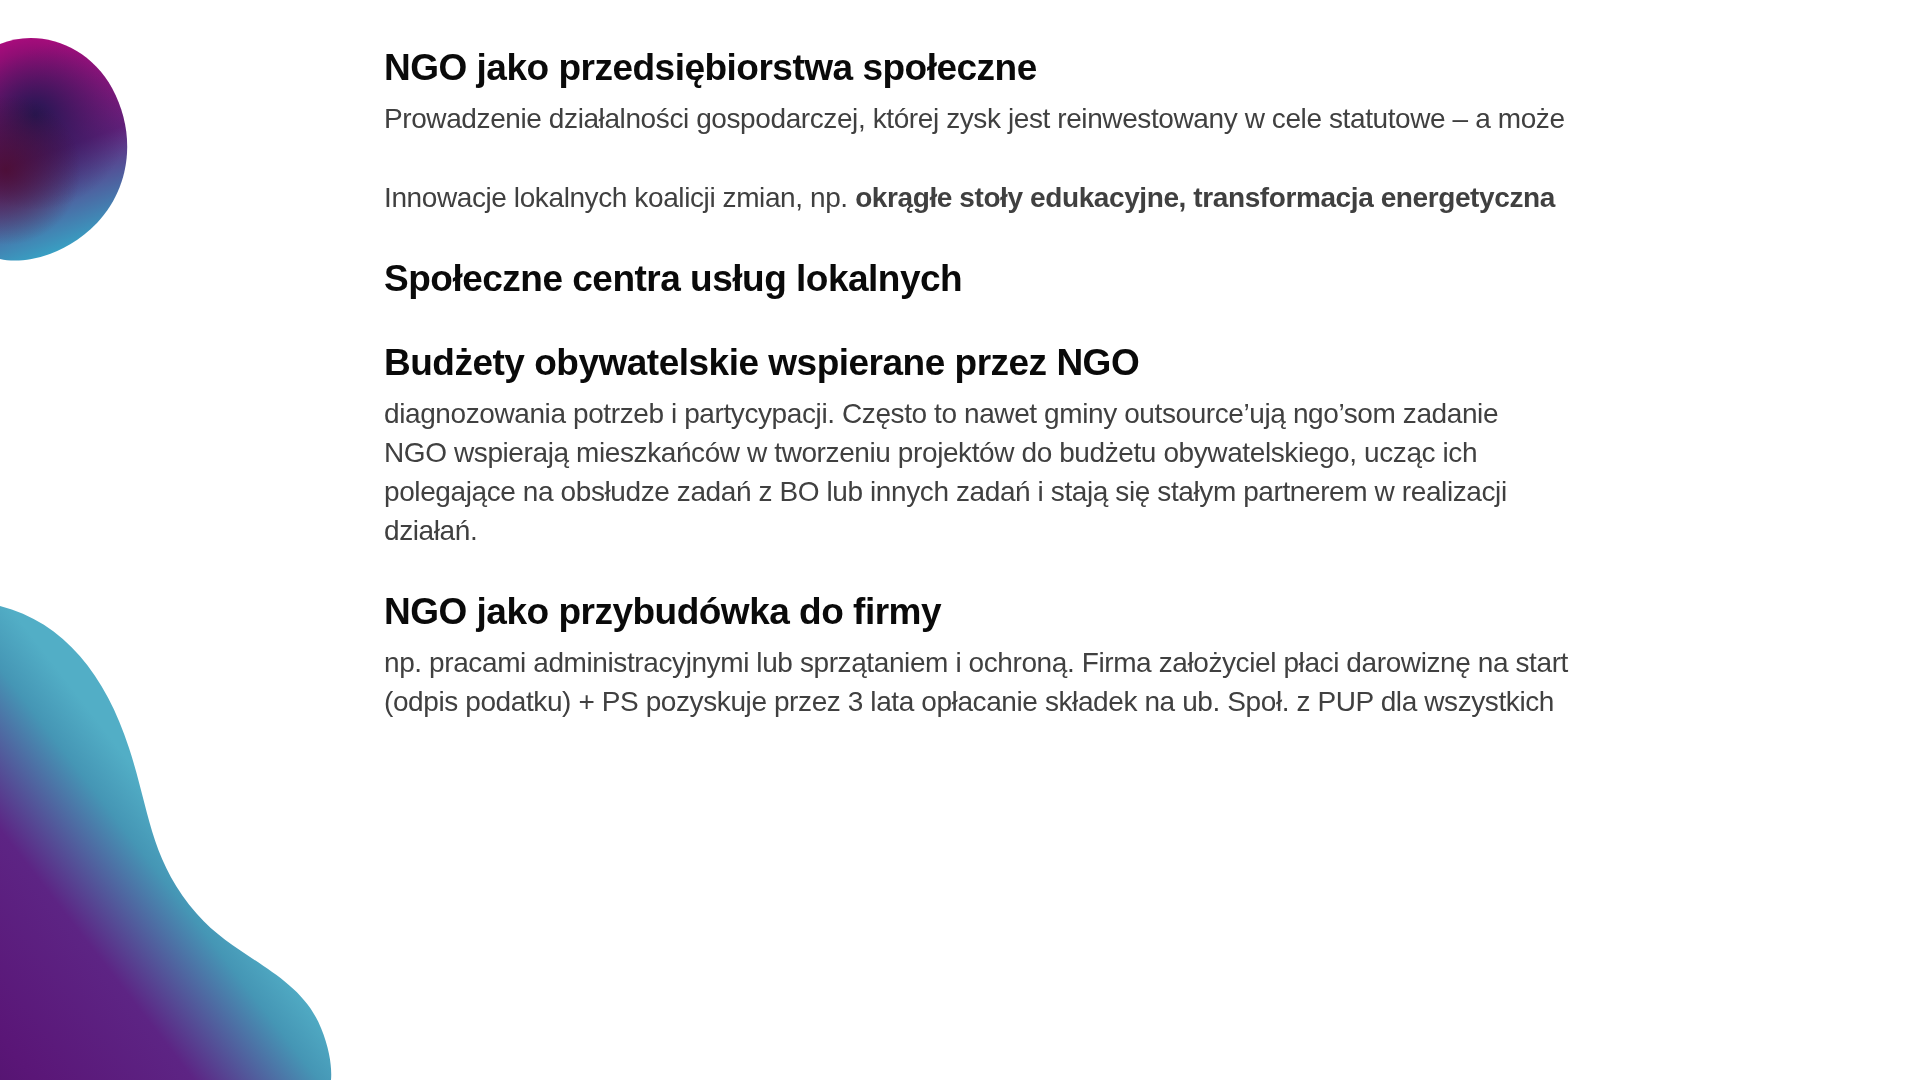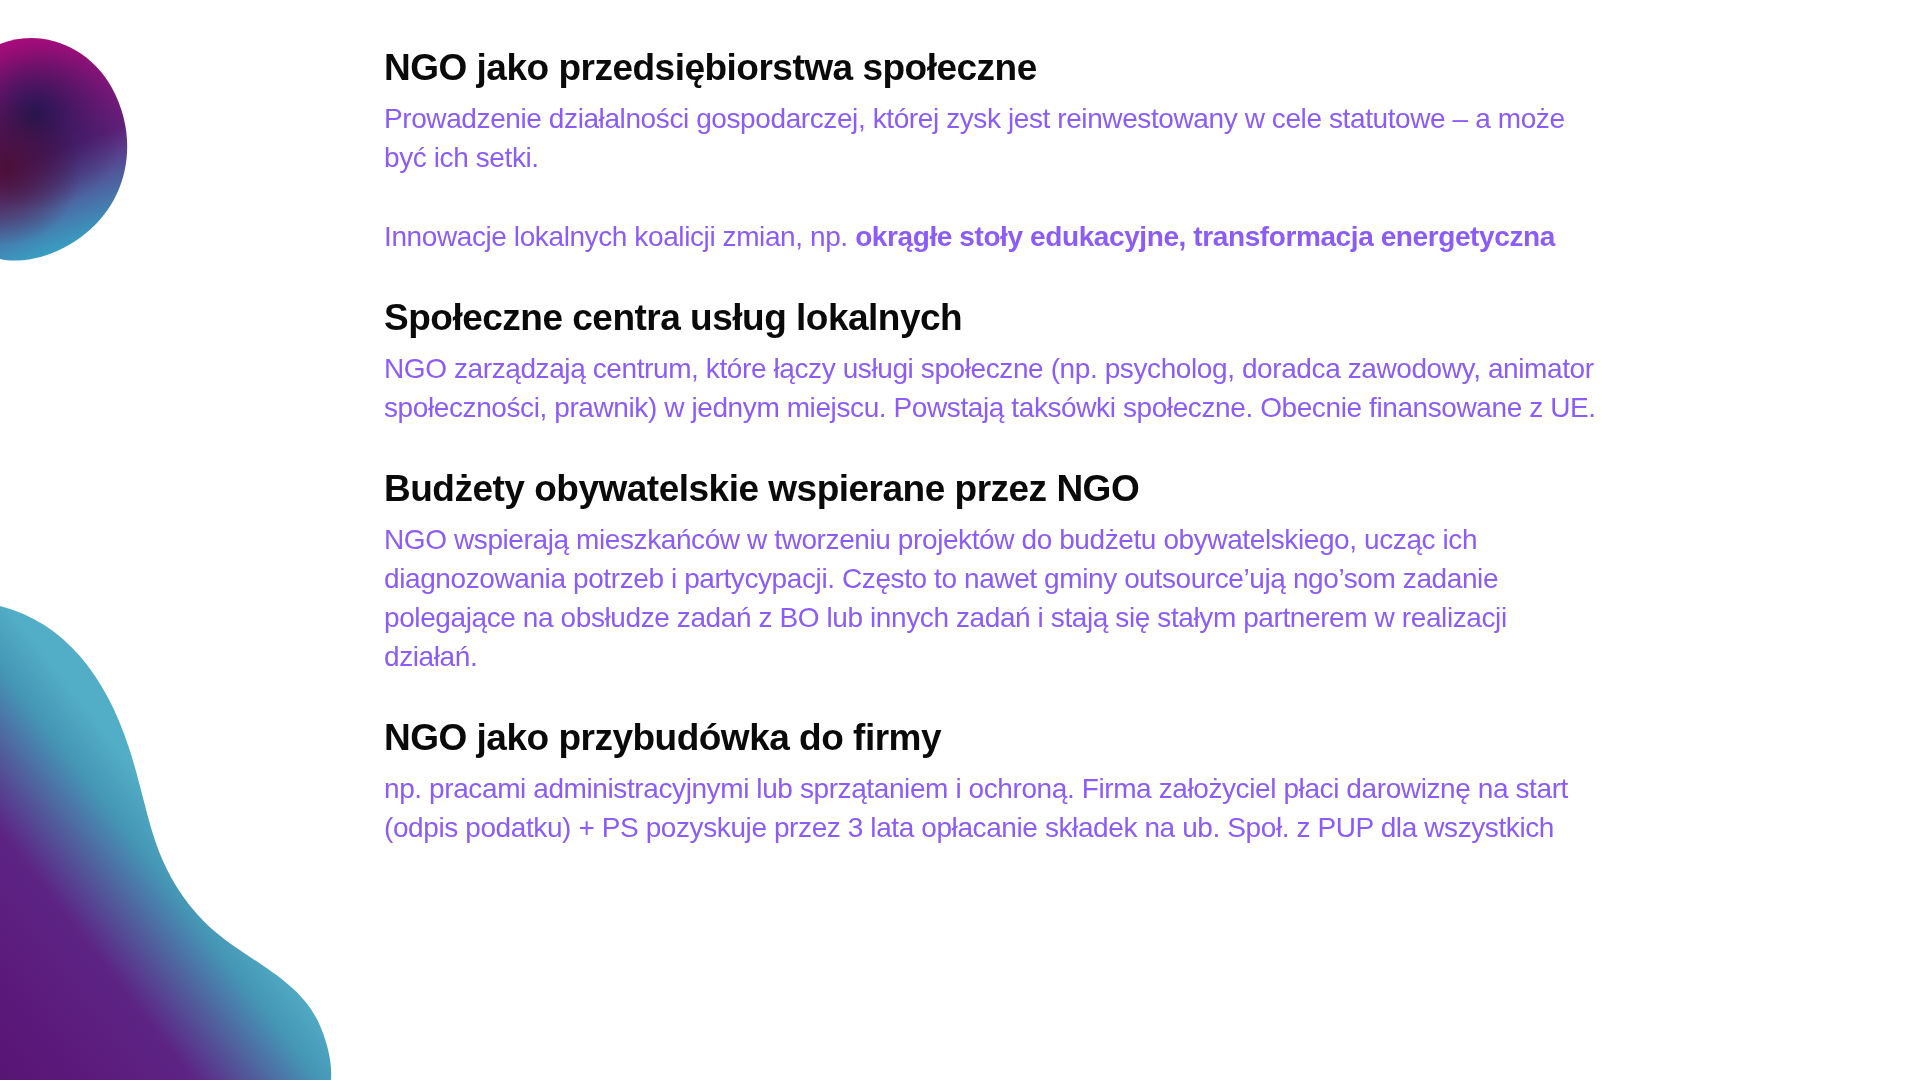--- a/index.html
+++ b/index.html
@@ -20,21 +20,21 @@
   .section { margin-bottom: 40px; }
   .section h2 {
     font-size: 37px;
     line-height: 44px;
     font-weight: 700;
     color: #0a0a0a;
     letter-spacing: -0.5px;
     margin-bottom: 9px;
     white-space: nowrap;
   }
-  .body { color: #8b5cf6; }
+  .body { color: #404040; }
   .body .line {
     font-size: 28px;
     line-height: 39px;
     letter-spacing: -0.4px;
     white-space: nowrap;
   }
   .body .line span.b { font-weight: 700; margin-top: 12px; }
 </style>
 </head>
 <body>
@@ -75,43 +75,38 @@
       <path d="M 0,606 C 64,622 106,676 129,748 C 150,812 150,860 197,914 C 236,959 299,973 321,1028 C 330,1050 332,1068 331,1080 L 0,1080 Z" fill="url(#blob2-grad)"></path>
     </g>
   </svg>
 
   <main class="content">
 
     <section class="section">
       <h2>NGO jako przedsiębiorstwa społeczne</h2>
       <div class="body">
           <div class="line"><span>Prowadzenie działalności gospodarczej, której zysk jest reinwestowany w cele statutowe – a może</span></div>
-          <div class="line"><span>być ich setki.</span></div>
         </div>
     </section>
 
     <section class="section">
       <div class="body">
           <div class="line"><span>Innowacje lokalnych koalicji zmian, np. </span><span class="b">okrągłe stoły edukacyjne, transformacja energetyczna</span></div>
         </div>
     </section>
 
     <section class="section">
       <h2>Społeczne centra usług lokalnych</h2>
-      <div class="body">
-          <div class="line"><span>NGO zarządzają centrum, które łączy usługi społeczne (np. psycholog, doradca zawodowy, animator</span></div>
-          <div class="line"><span>społeczności, prawnik) w jednym miejscu. Powstają taksówki społeczne. Obecnie finansowane z UE.</span></div>
-        </div>
     </section>
 
     <section class="section">
       <h2>Budżety obywatelskie wspierane przez NGO</h2>
       <div class="body">
+          <div class="line"><span>diagnozowania potrzeb i partycypacji. Często to nawet gminy outsource’ują ngo’som zadanie</span></div>
           <div class="line"><span>NGO wspierają mieszkańców w tworzeniu projektów do budżetu obywatelskiego, ucząc ich</span></div>
-          <div class="line"><span>diagnozowania potrzeb i partycypacji. Często to nawet gminy outsource’ują ngo’som zadanie</span></div>
           <div class="line"><span>polegające na obsłudze zadań z BO lub innych zadań i stają się stałym partnerem w realizacji</span></div>
           <div class="line"><span>działań.</span></div>
         </div>
     </section>
 
     <section class="section">
       <h2>NGO jako przybudówka do firmy</h2>
       <div class="body">
           <div class="line"><span>np. pracami administracyjnymi lub sprzątaniem i ochroną. Firma założyciel płaci darowiznę na start</span></div>
           <div class="line"><span>(odpis podatku) + PS pozyskuje przez 3 lata opłacanie składek na ub. Społ. z PUP dla wszystkich</span></div>

